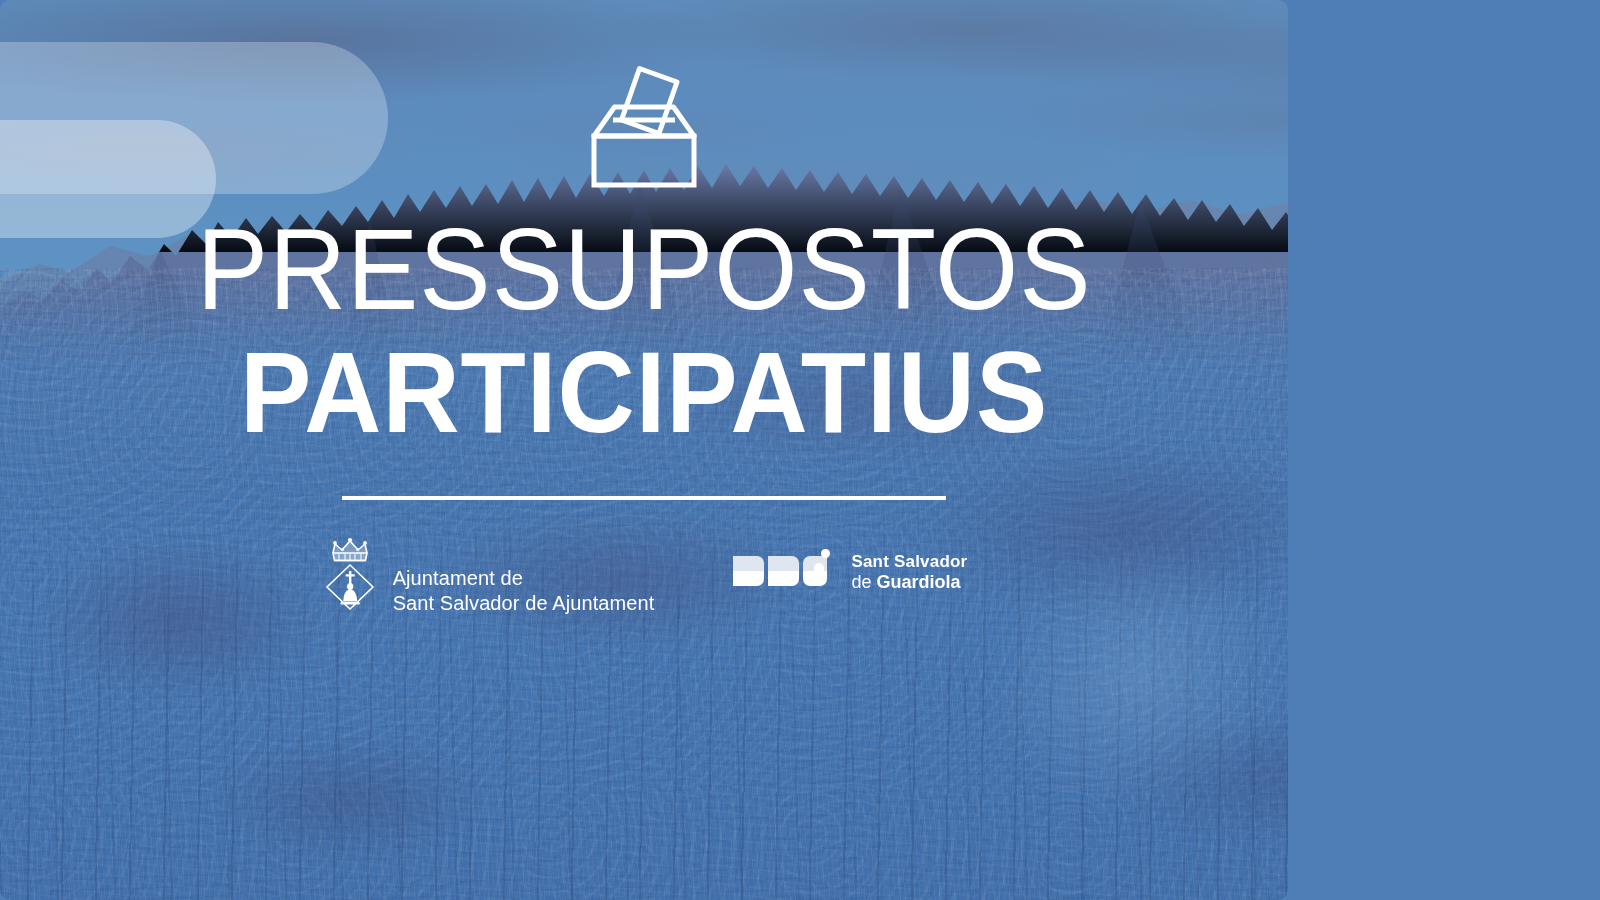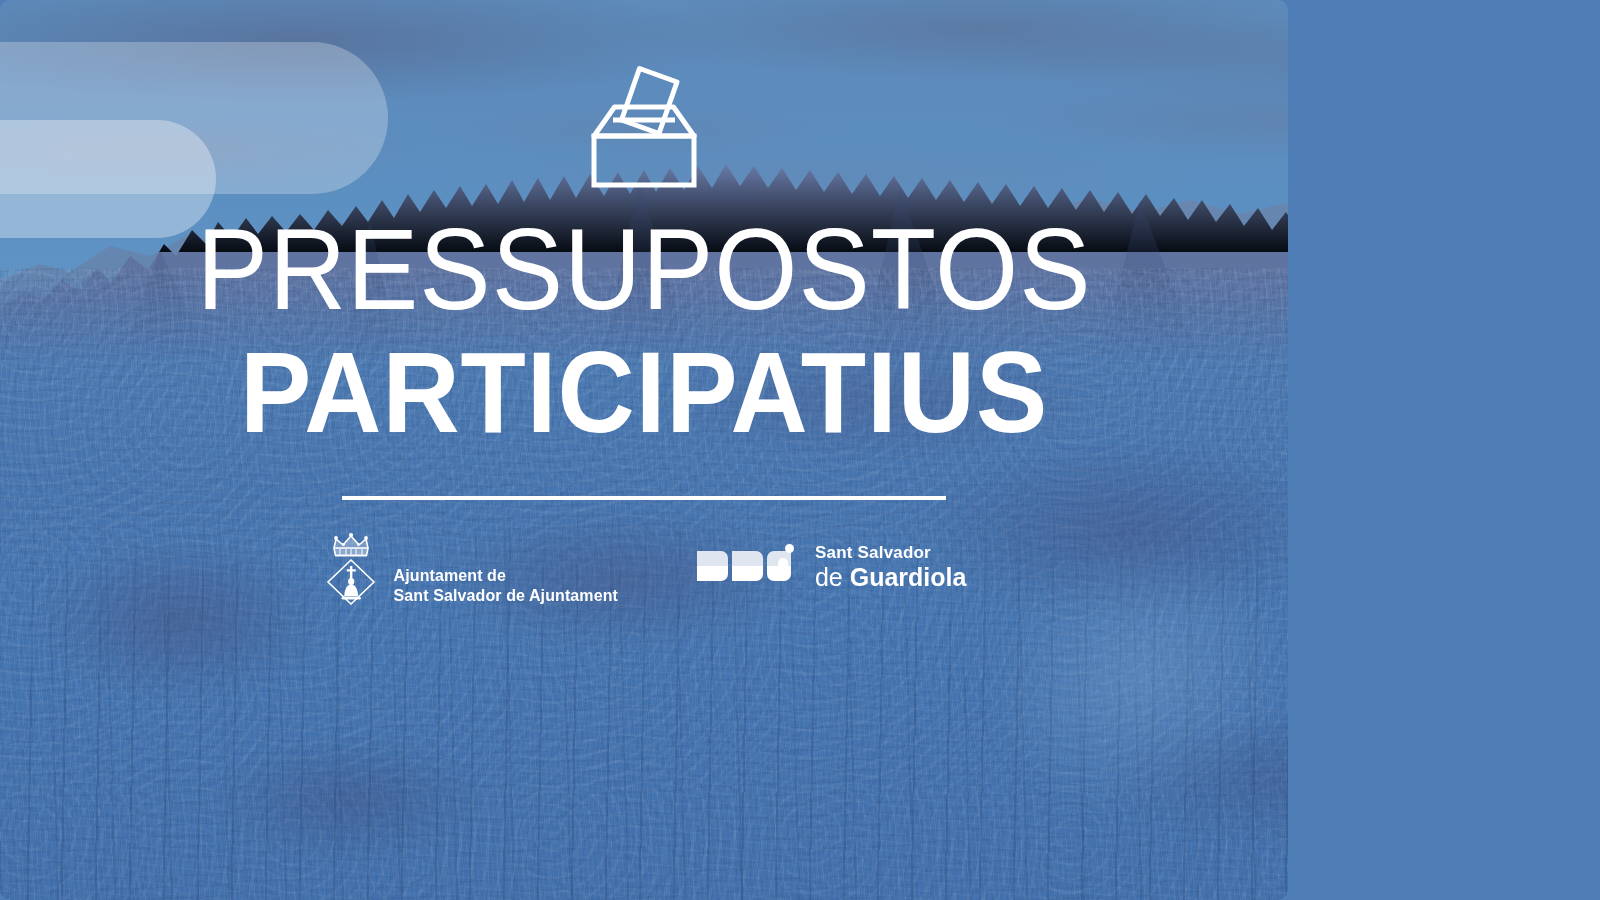--- a/index.html
+++ b/index.html
@@ -171,34 +171,34 @@
     justify-content:center;
     align-items:center;
     gap:76px;
   }
 
   .logo-ajuntament { display:flex; align-items:center; gap:14px; }
   .logo-ajuntament .mark { width:58px; height:76px; }
   .logo-ajuntament .mark svg { display:block; }
   .logo-ajuntament .wordmark {
     color:#ffffff;
-    font-weight:700;
-    font-size:16px;
+    font-weight:400;
+    font-size:20px;
     line-height:1.27;
     letter-spacing:.1px;
     white-space:nowrap;
     margin-top:38px;
   }
 
   .logo-ssg { display:flex; align-items:center; gap:13px; }
   .logo-ssg .mark { width:108px; height:46px; }
   .logo-ssg .mark svg { display:block; }
   .logo-ssg .wordmark { color:#ffffff; line-height:1.14; white-space:nowrap; }
   .logo-ssg .w-top { font-size:17px; font-weight:700; letter-spacing:.2px; }
-  .logo-ssg .w-bot { font-size:25px; }
+  .logo-ssg .w-bot { font-size:18px; }
   .logo-ssg .w-bot .light { font-weight:400; }
   .logo-ssg .w-bot .bold { font-weight:700; }
 </style>
 </head>
 <body>
 
 <div id="poster">
 
   <div class="bg-layer bg-sky"></div>
   <div class="bg-layer bg-clouds"></div>

